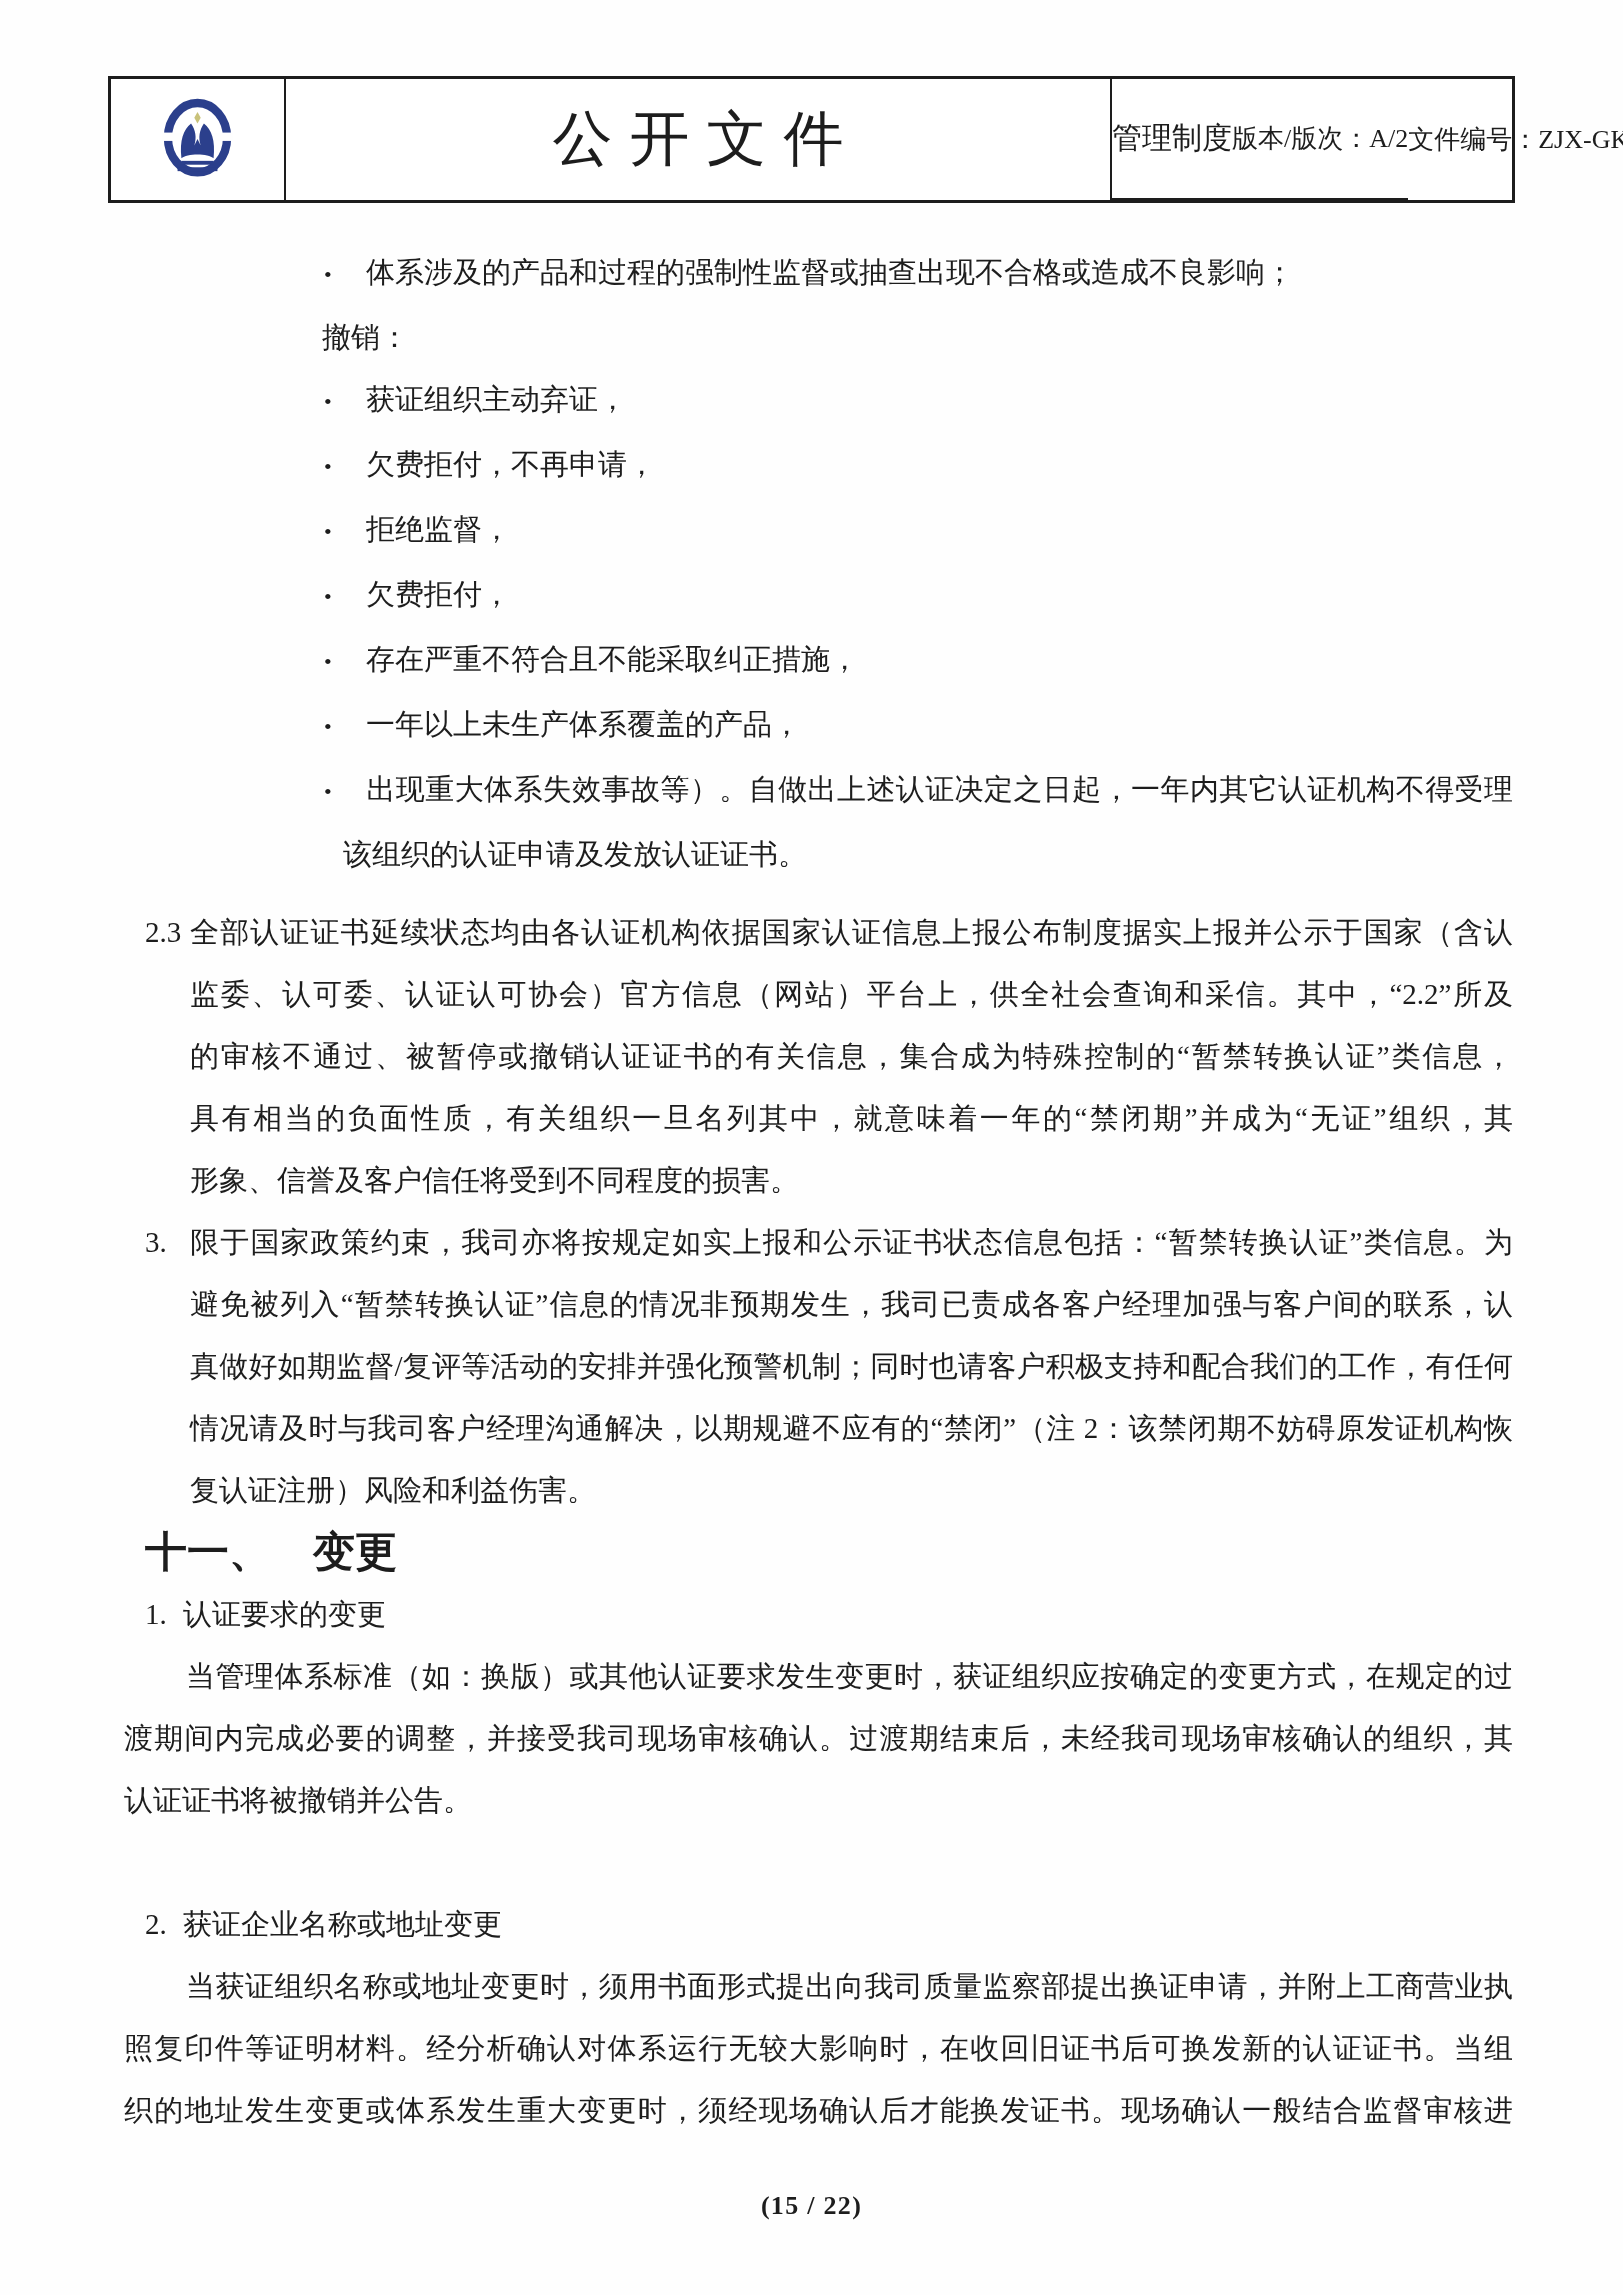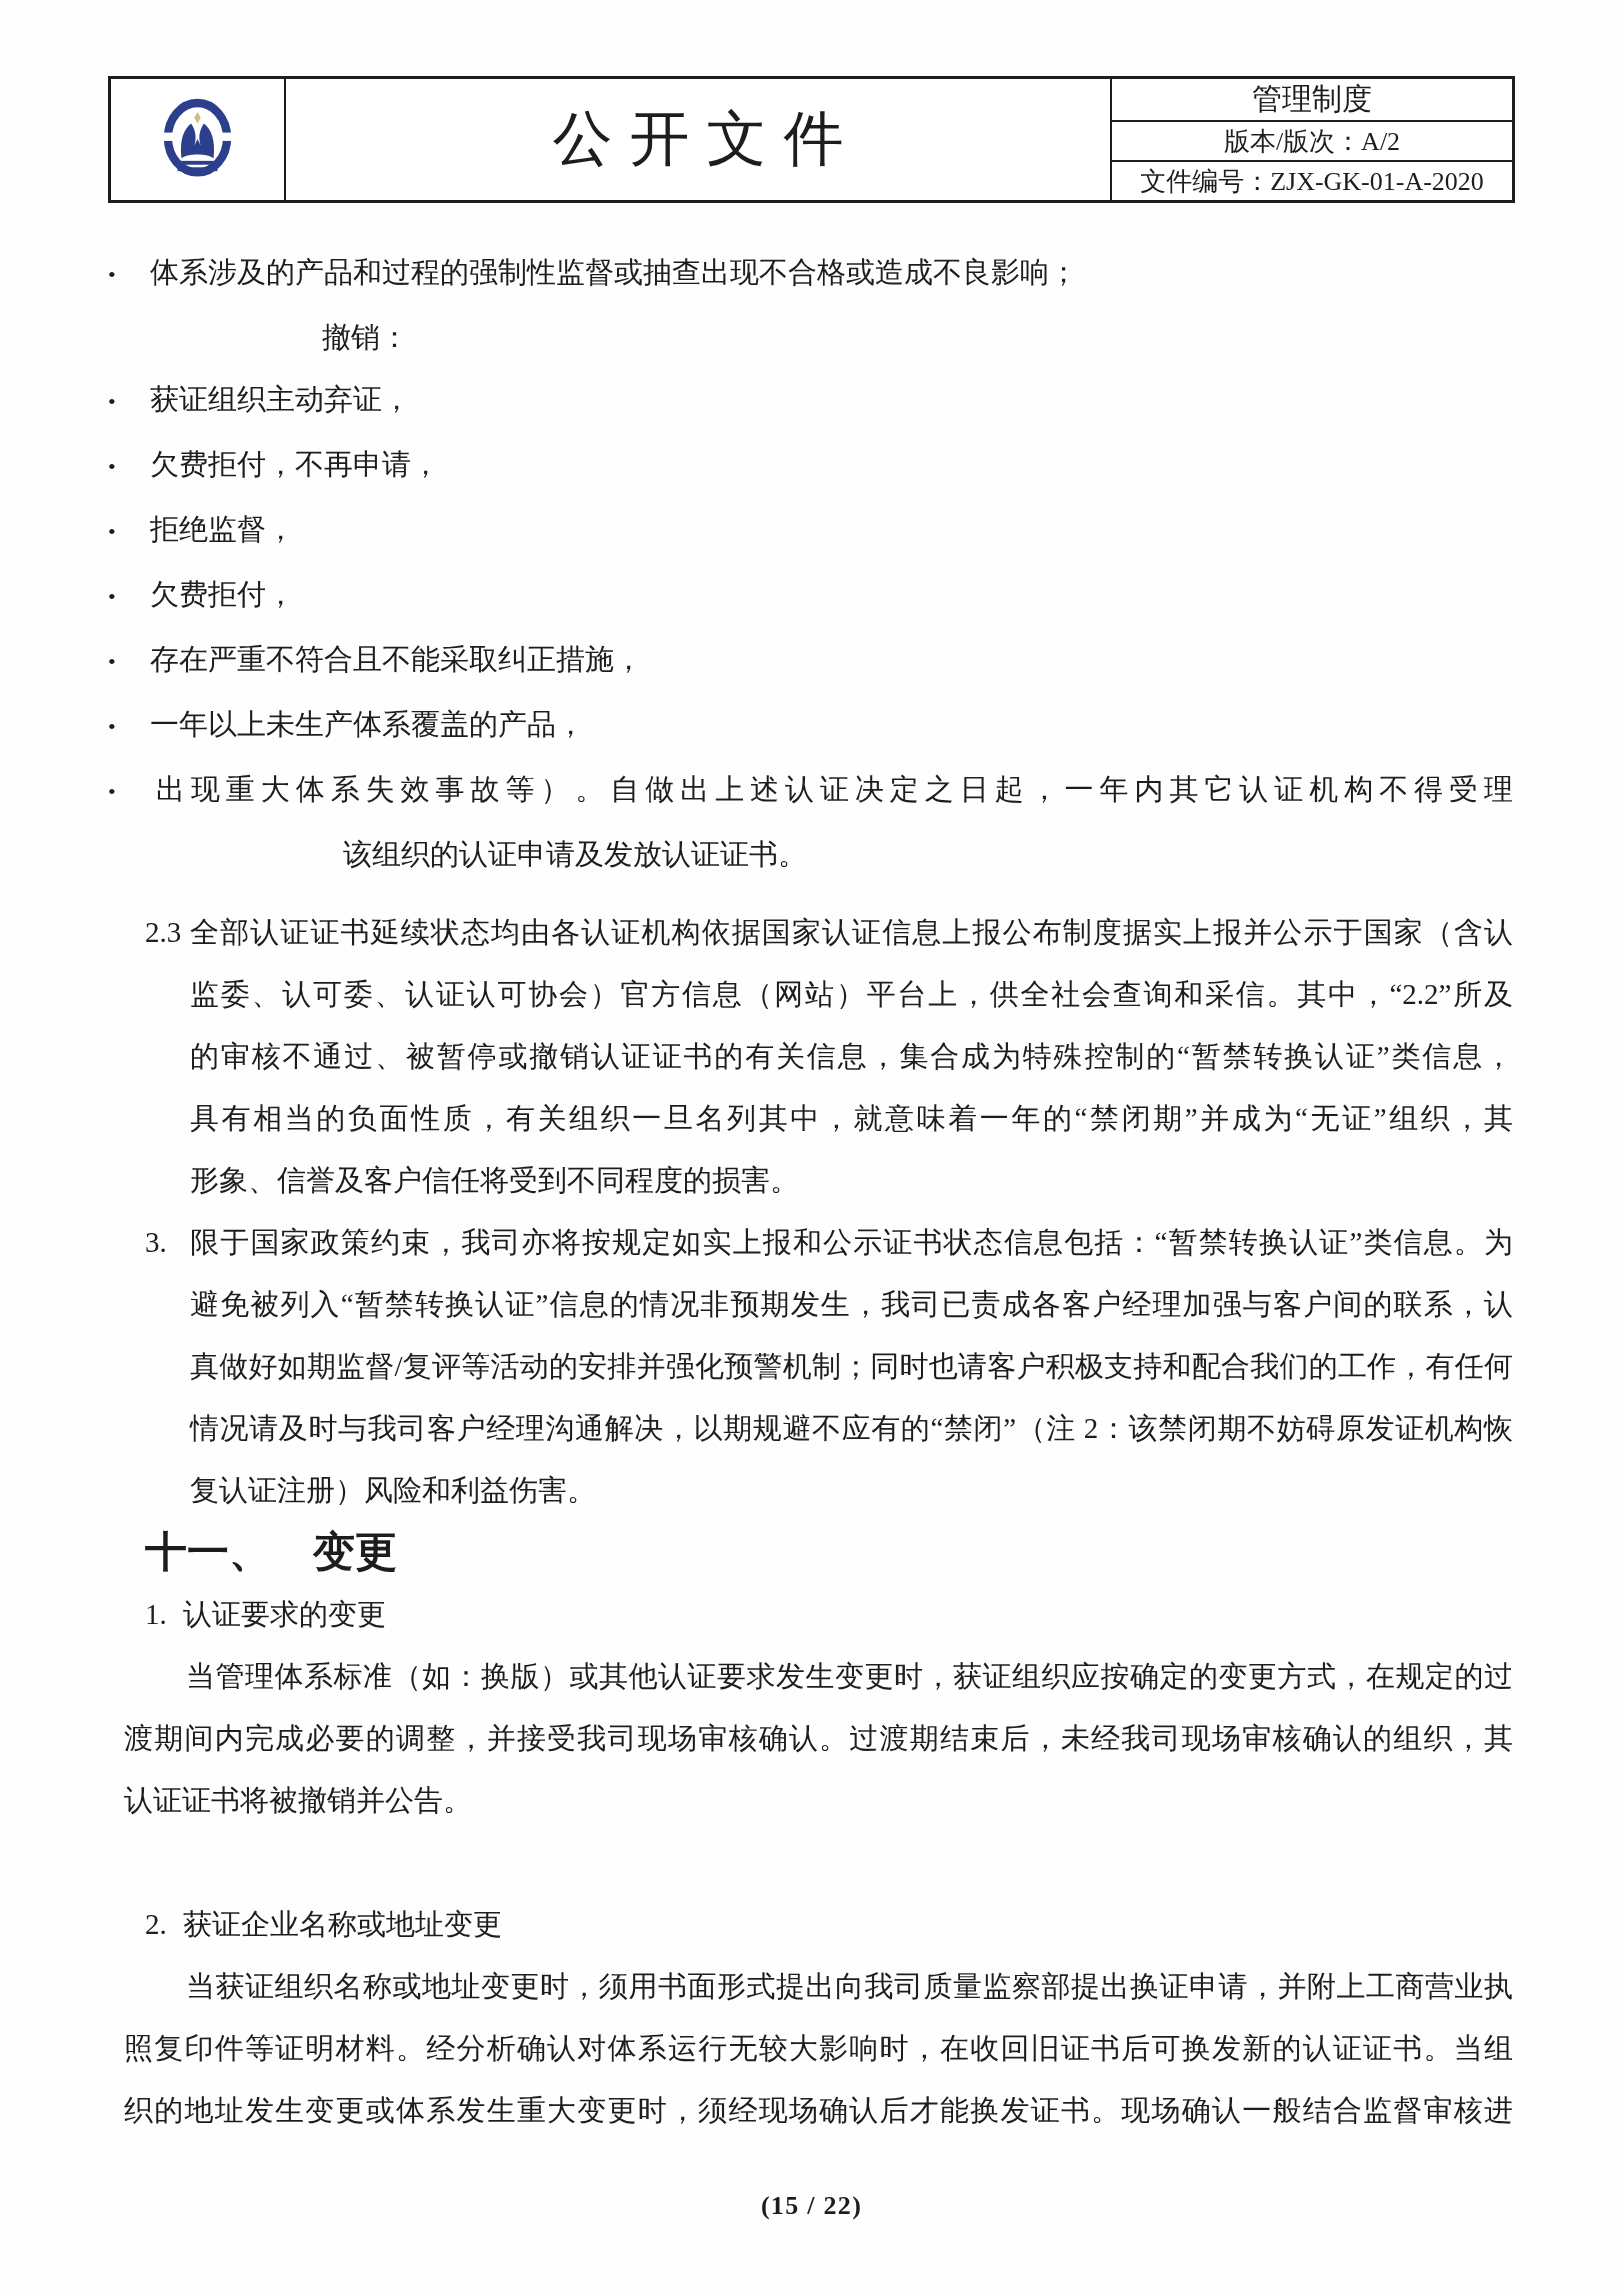--- a/index.html
+++ b/index.html
@@ -33,41 +33,41 @@
     box-sizing:border-box;
   }
   .doc-title{
     font-size:60px;
     letter-spacing:17px;
     text-indent:17px;
     white-space:nowrap;
   }
   .info-cell{
     width:400px;flex:0 0 400px;
-    display:flex;flex-direction:column;
+    display:flex;flex-direction:row;
     box-sizing:border-box;
     text-align:center;
   }
   .info-row{
     flex:1;
     display:flex;align-items:center;justify-content:center;
     border-bottom:2px solid #1d1d1d;
     font-size:26px;
     white-space:nowrap;
   }
   .info-row:first-child{font-size:30px;}
   .info-row:last-child{border-bottom:none;}
   
   .body{
     position:absolute;left:108px;top:241px;width:1405px;
     font-size:29px;line-height:62px;
   }
   .ln{min-height:62px;}
   .stretch{text-align:justify;text-align-last:justify;text-justify:inter-character;}
-  .bl{}
+  .bl{margin-left:216px;}
   .bl .mark{display:inline-block;width:42px;font-size:22px;}
   .bl-cont{margin-left:235px;}
   .rev{margin-left:214px;}
   .nrow{margin-left:37px;}
   .nrow .num{display:inline-block;width:44px;}
   .ncont{margin-left:82px;}
   .srow{margin-left:37px;}
   .srow .num2{display:inline-block;width:38px;}
   .pfirst{margin-left:78px;}
   .pleft{margin-left:16px;}

